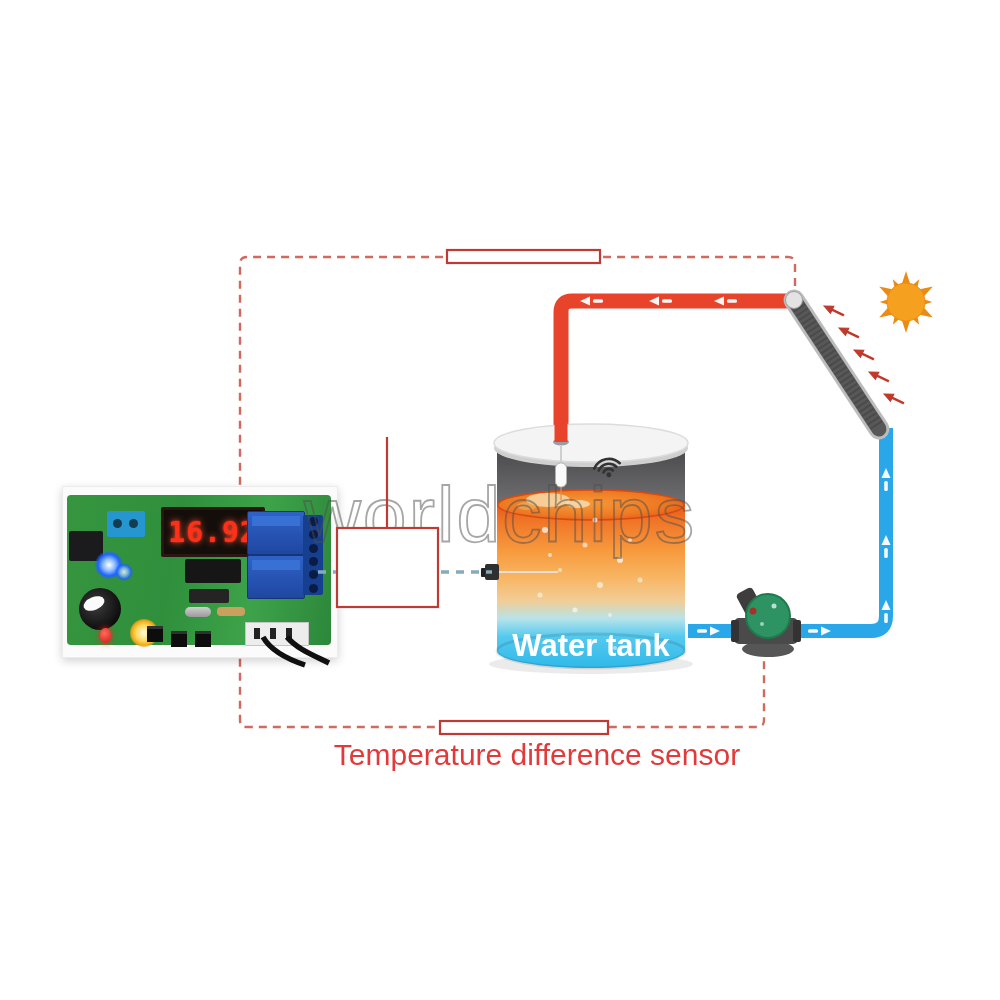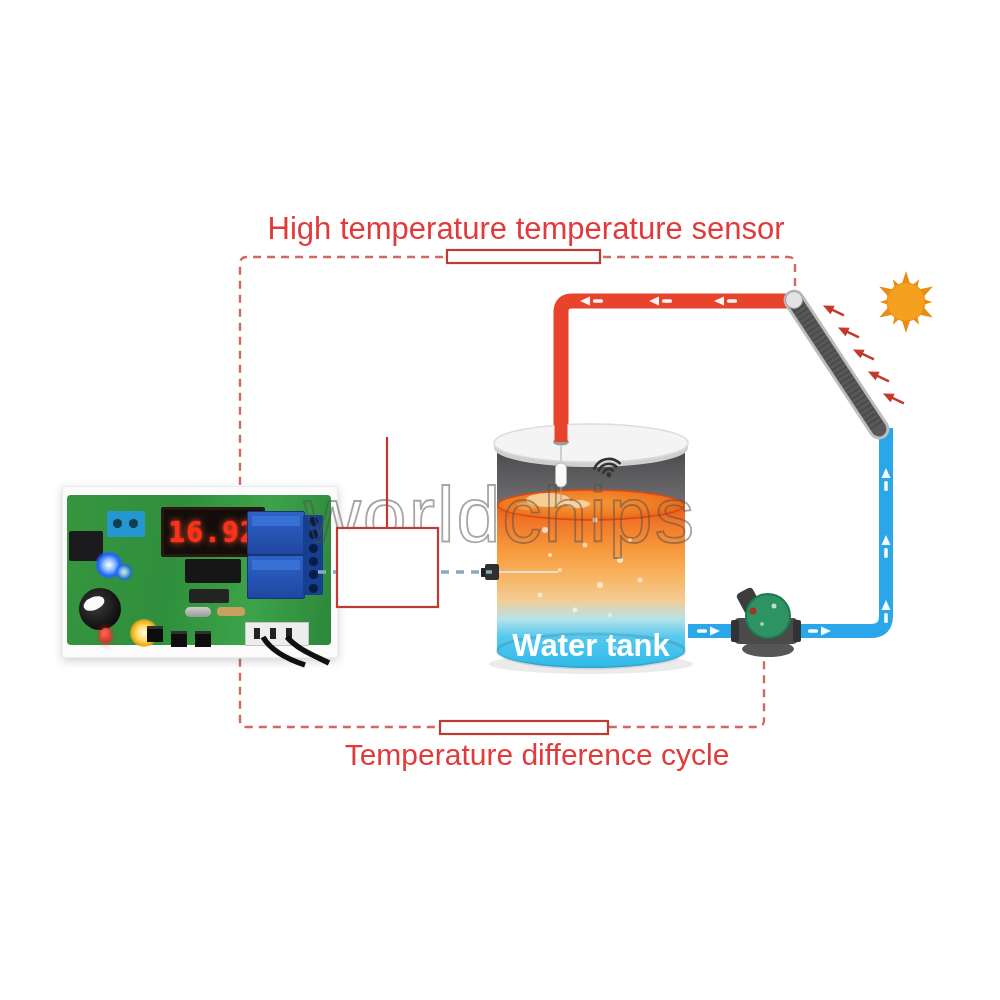--- a/index.html
+++ b/index.html
@@ -270,16 +270,15 @@
     <rect x="447" y="250" width="153" height="13" fill="#ffffff" stroke="#bf3a33" stroke-width="2.2"></rect>
     <rect x="440" y="721" width="168" height="13" fill="#ffffff" stroke="#bf3a33" stroke-width="2.2"></rect>
     <line x1="387" y1="437" x2="387" y2="528" stroke="#bf3a33" stroke-width="2.2"></line>
     <rect x="337" y="528" width="101" height="79" fill="#ffffff" stroke="#bf3a33" stroke-width="2.2"></rect>
     <g stroke="#86abbb" stroke-width="3.5" stroke-dasharray="8 7">
       <line x1="318" y1="572" x2="336" y2="572"></line>
       <line x1="441" y1="572" x2="492" y2="572"></line>
     </g>
   </svg>
 
-  <div class="red-label" style="left:246px;top:211px;width:560px;text-align:center;z-index:7">High temperature temperature sensor</div>
-  <div class="red-label" style="left:327px;top:738px;width:420px;text-align:center;font-size:30px;z-index:7">Temperature difference cycle</div>
+  <div class="red-label" style="left:327px;top:738px;width:420px;text-align:center;font-size:30px;z-index:7">Temperature difference sensor</div>
 
 </div>
 
 </body></html>

